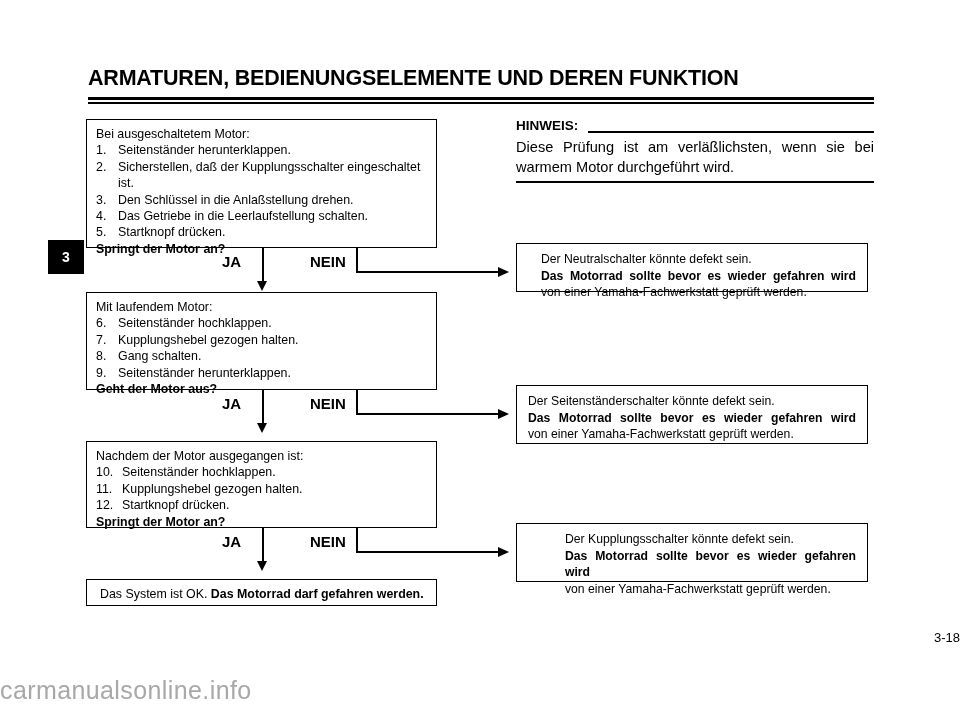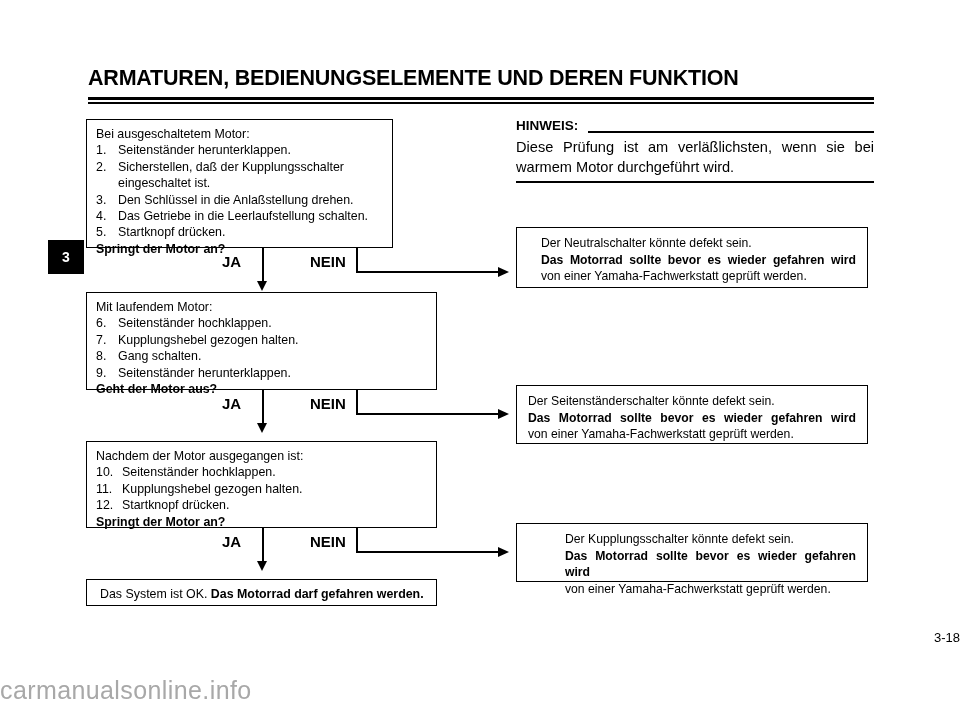--- a/index.html
+++ b/index.html
@@ -175,21 +175,21 @@
 <body>
 
 <div id="page">
 
   <div class="page-title">ARMATUREN, BEDIENUNGSELEMENTE UND DEREN FUNKTION</div>
   <div class="title-rule thick"></div>
   <div class="title-rule thin"></div>
 
   <div class="chapter-tab">3</div>
 
-  <div class="flowbox" style="left:86px; top:119px; width:307px; height:129px;">
+  <div class="flowbox" style="left:86px; top:119px; width:351px; height:129px;">
     <div class="lead">Bei ausgeschaltetem Motor:</div>
     <div class="steps">
       <div class="step">
         <span class="step-num">1.</span>
         <span class="step-text">Seitenständer herunterklappen.</span>
       </div>
       <div class="step">
         <span class="step-num">2.</span>
         <span class="step-text">Sicherstellen, daß der Kupplungsschalter eingeschaltet ist.</span>
       </div>
@@ -283,21 +283,21 @@
 
   <div class="note" style="left:516px; top:118px; width:358px;">
     <div class="note-head">
       <span>HINWEIS:</span>
       <span class="note-head-rule"></span>
     </div>
     <div class="note-body">Diese Prüfung ist am verläßlichsten, wenn sie bei warmem Motor durchgeführt wird.</div>
     <div class="note-rule-bottom"></div>
   </div>
 
-  <div class="resultbox" style="left:516px; top:227px; width:352px; height:61px;padding-left:24px;">
+  <div class="resultbox" style="left:516px; top:243px; width:352px; height:49px;padding-left:24px;">
     <div class="r1">Der Neutralschalter könnte defekt sein.</div>
     <div class="r2">Das Motorrad sollte bevor es wieder gefahren wird</div>
     <div class="r3">von einer Yamaha-Fachwerkstatt geprüft werden.</div>
   </div>
 
   <div class="resultbox" style="left:516px; top:385px; width:352px; height:59px;">
     <div class="r1">Der Seitenständerschalter könnte defekt sein.</div>
     <div class="r2">Das Motorrad sollte bevor es wieder gefahren wird</div>
     <div class="r3">von einer Yamaha-Fachwerkstatt geprüft werden.</div>
   </div>

